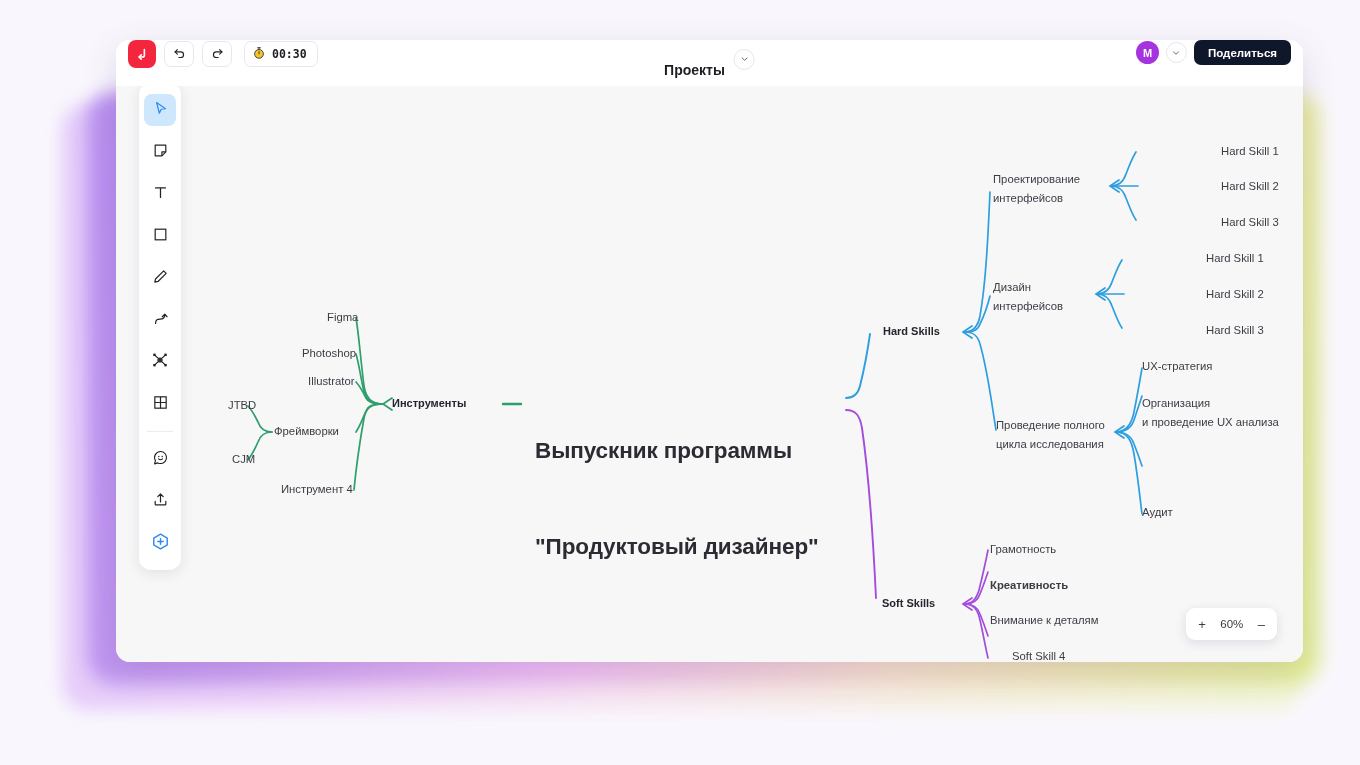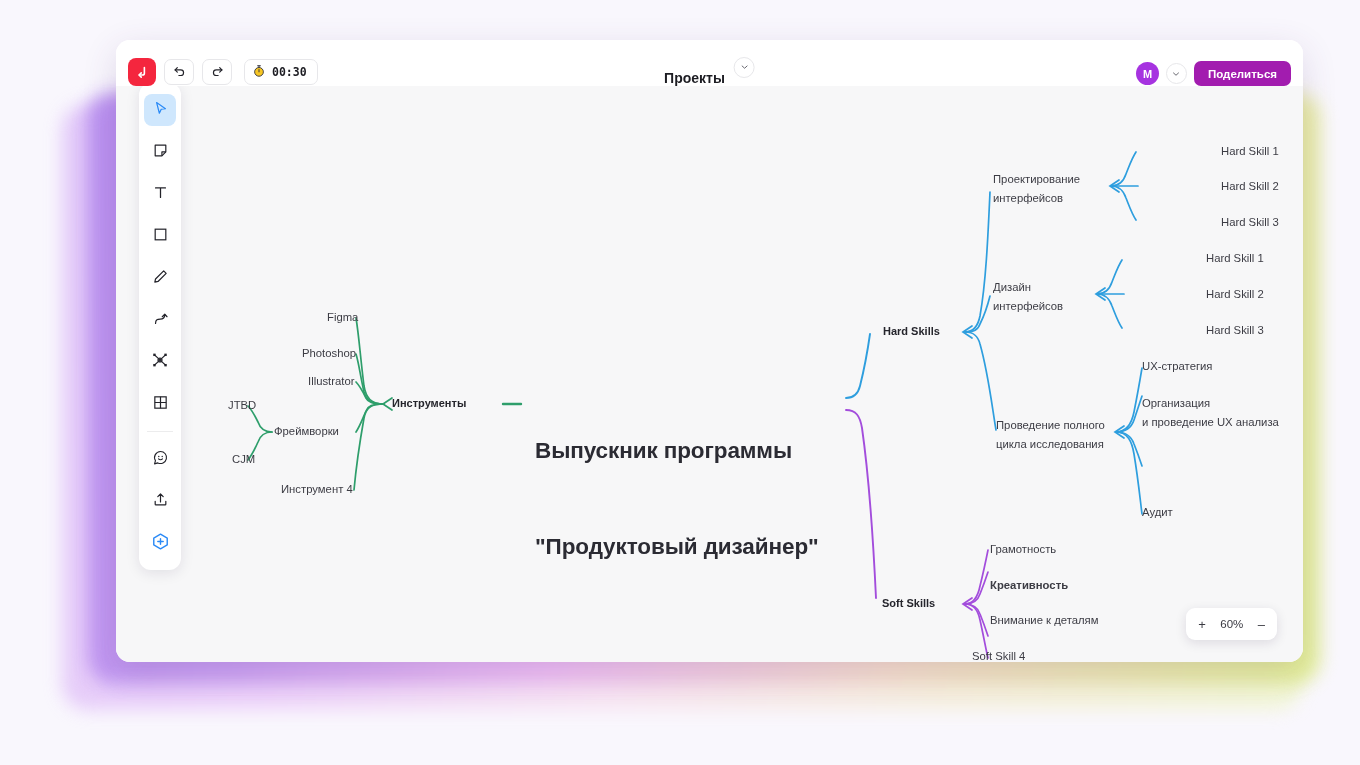--- a/index.html
+++ b/index.html
@@ -35,21 +35,21 @@
     background: #ffffff;
     border-radius: 14px;
     box-shadow: 0 10px 34px rgba(80,50,120,.16);
     overflow: hidden;
   }
 
   
   .topbar {
     position: absolute; left:0; top:0; width: 100%; height: 46px;
     background: #fff;
-    display: flex; align-items: flex-end;
+    display: flex; align-items: flex-start;
     padding: 0 12px;
     z-index: 6;
   }
   .tb-left { display: flex; align-items: center; gap: 8px; }
   .logo {
     width: 28px; height: 28px; border-radius: 8px;
     background: #f4263e;
     display: flex; align-items: center; justify-content: center;
     color: #fff; cursor: pointer;
   }
@@ -82,21 +82,21 @@
   }
   .avatar {
     width: 23px; height: 23px; border-radius: 50%;
     background: #a633e0; color: #fff;
     font-size: 11px; font-weight: 700;
     display: flex; align-items: center; justify-content: center;
     cursor: pointer;
   }
   .share-btn {
     height: 25px; padding: 0 14px; border: none; border-radius: 7px;
-    background: #a21caf; color: #fff; font-size: 11.5px; font-weight: 600;
+    background: #0f172a; color: #fff; font-size: 11.5px; font-weight: 600;
     font-family: "Liberation Sans", sans-serif;
     cursor: pointer;
   }
 
   
   .canvas {
     position: absolute; left: 0; top: 46px;
     width: 100%; height: 576px;
     background: #f7f7f8;
   }
@@ -306,21 +306,21 @@
         <div>Организация</div>
         <div>и проведение UX анализа</div>
       </div>
       <div class="node right" style="left:1026px; top:420px;"><span>Аудит</span></div>
 
       <div class="node branch" style="left:766px; top:511px;"><span>Soft Skills</span></div>
 
       <div class="node right" style="left:874px; top:457px;"><span>Грамотность</span></div>
       <div class="node right" style="left:874px; top:493px;font-weight:bold;"><span>Креативность</span></div>
       <div class="node right" style="left:874px; top:528px;"><span>Внимание к деталям</span></div>
-      <div class="node right" style="left:856px; top:564px;"><span>Soft Skill 4</span></div>
+      <div class="node right" style="left:896px; top:564px;"><span>Soft Skill 4</span></div>
 
       <div class="zoomctl">
         <span class="zb">+</span>
         <span class="zval">60%</span>
         <span class="zb">–</span>
       </div>
     </div>
 
     <div class="rail">
       <div class="tool active">

